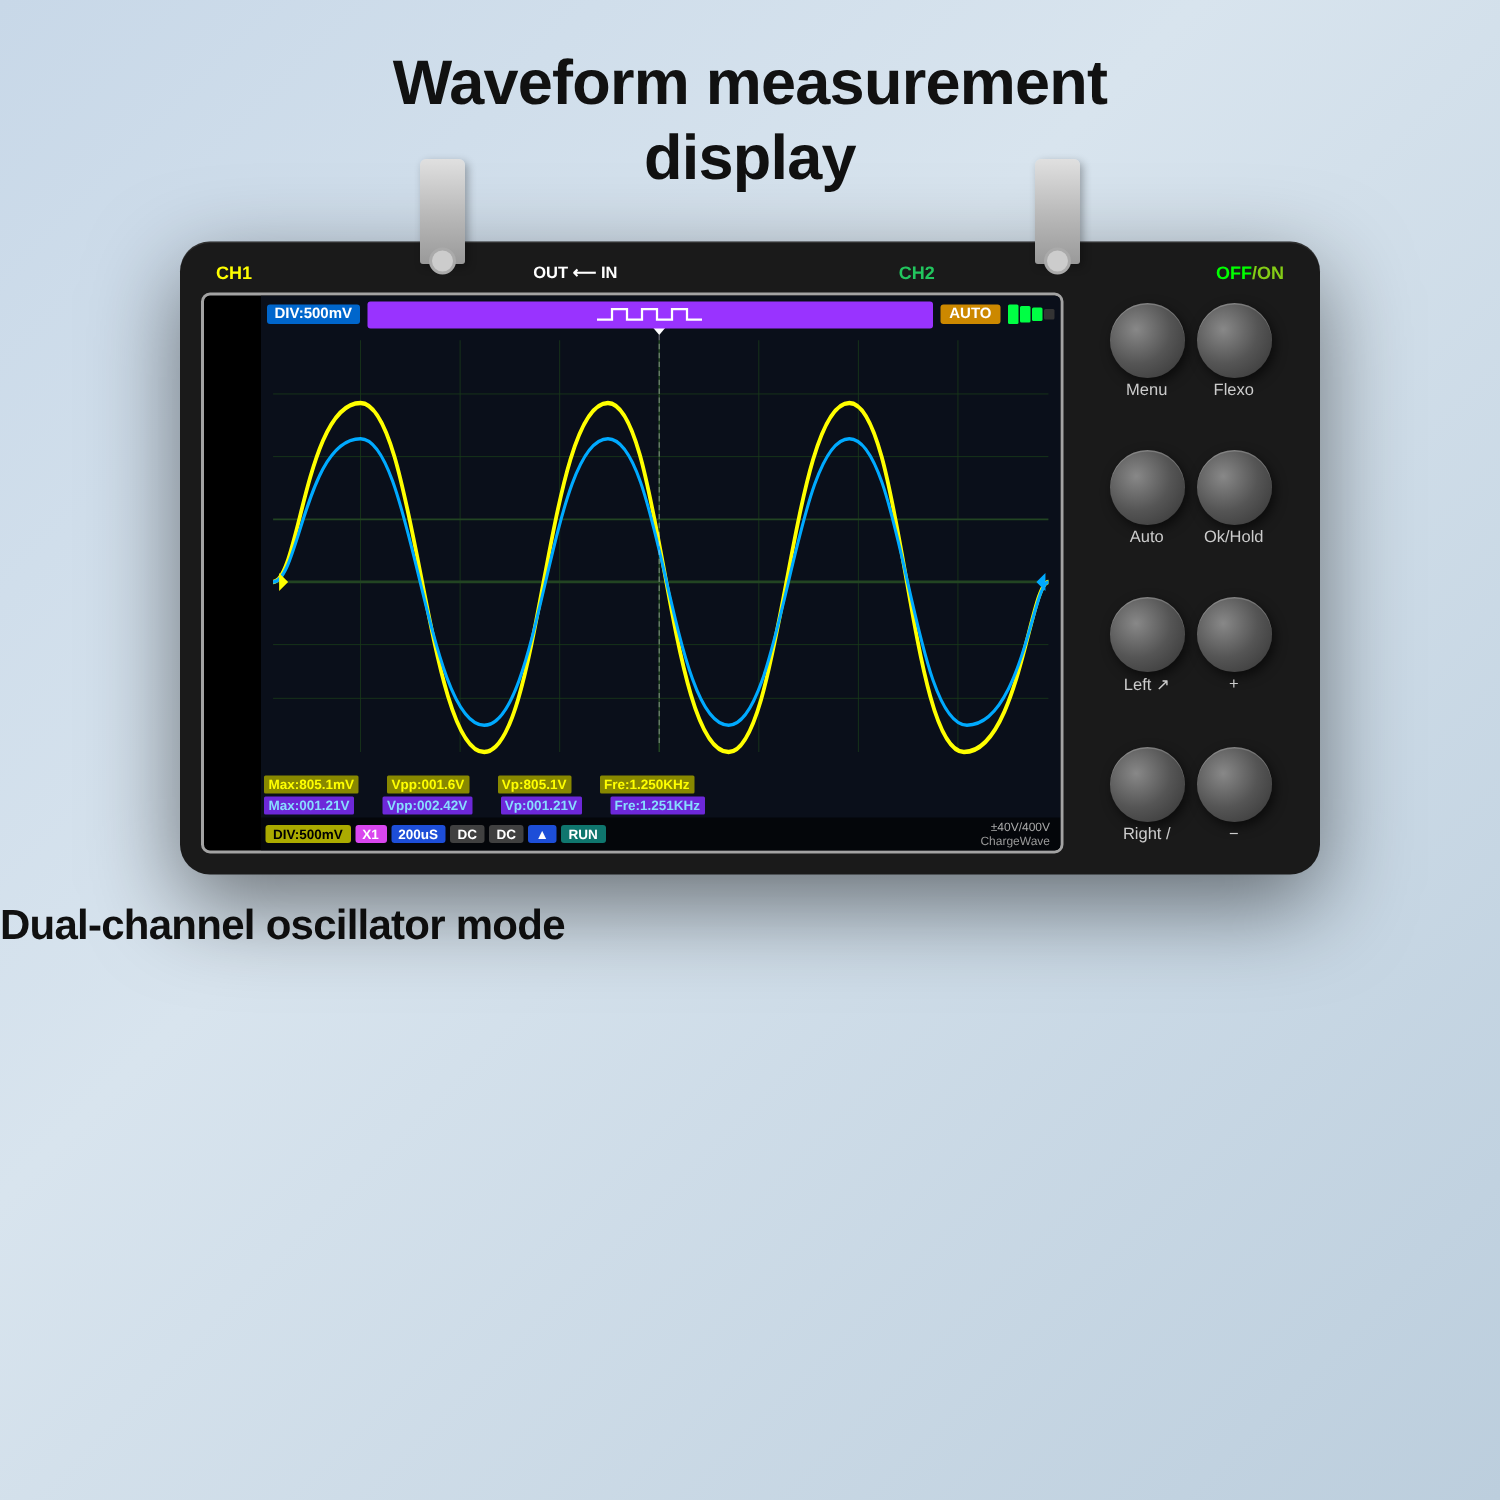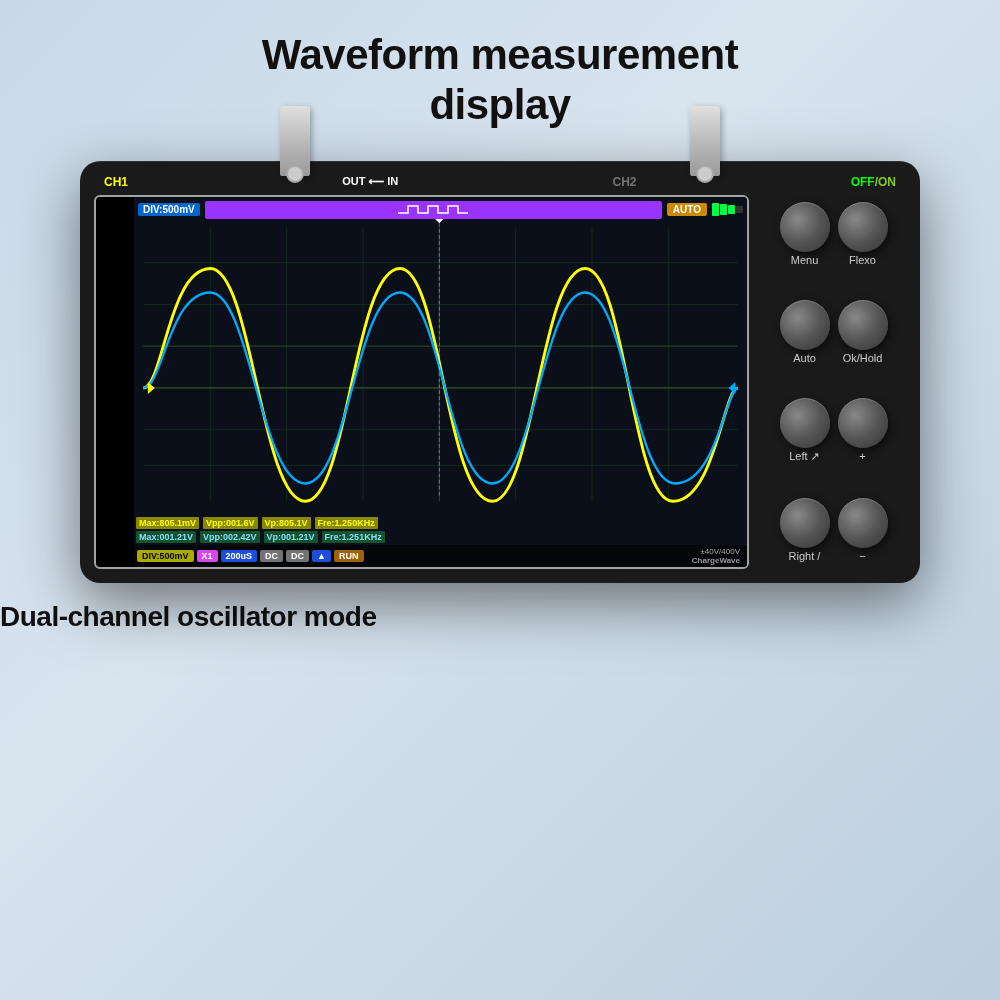--- a/index.html
+++ b/index.html
@@ -70,41 +70,41 @@
       border-radius: 50%;
       position: absolute;
       bottom: -7px;
       left: 50%;
       transform: translateX(-50%);
       border: 2px solid #aaa;
     }
 
     
     .device {
-      width: 840px;
+      width: 760px;
       background: #1a1a1a;
       border-radius: 20px;
       padding: 14px 14px 14px 14px;
       box-shadow: 0 20px 60px rgba(0,0,0,0.5), inset 0 1px 0 rgba(255,255,255,0.1);
       display: flex;
       flex-direction: column;
     }
 
     
     .device-top-labels {
       display: flex;
       justify-content: space-between;
       align-items: center;
       padding: 0 10px 6px 10px;
       font-size: 12px;
       font-weight: bold;
     }
     .label-ch1 { color: #ffff00; }
     .label-out-in { color: #ffffff; font-size: 11px; }
-    .label-ch2 { color: #737373; }
+    .label-ch2 { color: #22c55e; }
     .label-offon { color: #ff4444; }
     .label-offon span { color: #00ff00; margin-top: 46px; }
 
     
     .device-body {
       display: flex;
       gap: 12px;
     }
 
     
@@ -176,54 +176,54 @@
     
     .screen-bottom {
       position: absolute;
       bottom: 0;
       left: 0;
       right: 0;
       z-index: 10;
     }
     .meas-row {
       display: flex;
-      gap: 4px;
+      gap: 19px;
       padding: 0 2px;
       margin-bottom: 2px;
     }
     .meas-cell {
       font-size: 9px;
       font-weight: bold;
       padding: 1px 3px;
       border-radius: 1px;
       color: #fff;
       white-space: nowrap;
     }
     .meas-cell.yellow { background: #888800; color: #ffff00; }
-    .meas-cell.blue { background: #14532d; color: #88ddff; }
+    .meas-cell.blue { background: #6d28d9; color: #88ddff; }
 
     .status-row {
       display: flex;
       align-items: center;
       gap: 3px;
       padding: 2px 3px;
       background: rgba(0,0,0,0.6);
     }
     .status-cell {
       font-size: 9px;
       font-weight: bold;
       padding: 1px 5px;
       border-radius: 2px;
       color: #fff;
     }
     .s-yellow { background: #aaaa00; color: #000; }
     .s-orange { background: #d946ef; }
     .s-gray { background: #1d4ed8; }
-    .s-blue { background: #737373; }
-    .s-green { background: #a16207; }
+    .s-blue { background: #404040; }
+    .s-green { background: #0f766e; }
 
     
     .buttons-panel {
       width: 145px;
       display: flex;
       flex-direction: column;
       gap: 20px;
       justify-content: space-around;
     }
     .btn-row {
@@ -370,21 +370,21 @@
               <div class="status-cell s-yellow">DIV:500mV</div>
               <div class="status-cell s-orange">X1</div>
               <div class="status-cell s-gray">200uS</div>
               <div class="status-cell s-blue">DC</div>
               <div class="status-cell s-blue">DC</div>
               <div class="status-cell s-gray">▲</div>
               <div class="status-cell s-green">RUN</div>
 
               <div style="flex:1; text-align:right; padding-right:4px;">
                 <span style="color:#aaa; font-size:8px; display:block;">±40V/400V</span>
-                <span style="color:#999; font-size:8px; font-weight:bold; display:block;">ChargeWave</span>
+                <span style="color:#999; font-size:8px; font-weight:normal; display:block;">ChargeWave</span>
               </div>
             </div>
           </div>
         </div>
       </div>
 
       <div class="buttons-panel">
 
         <div class="btn-row">
           <div class="btn-group">

